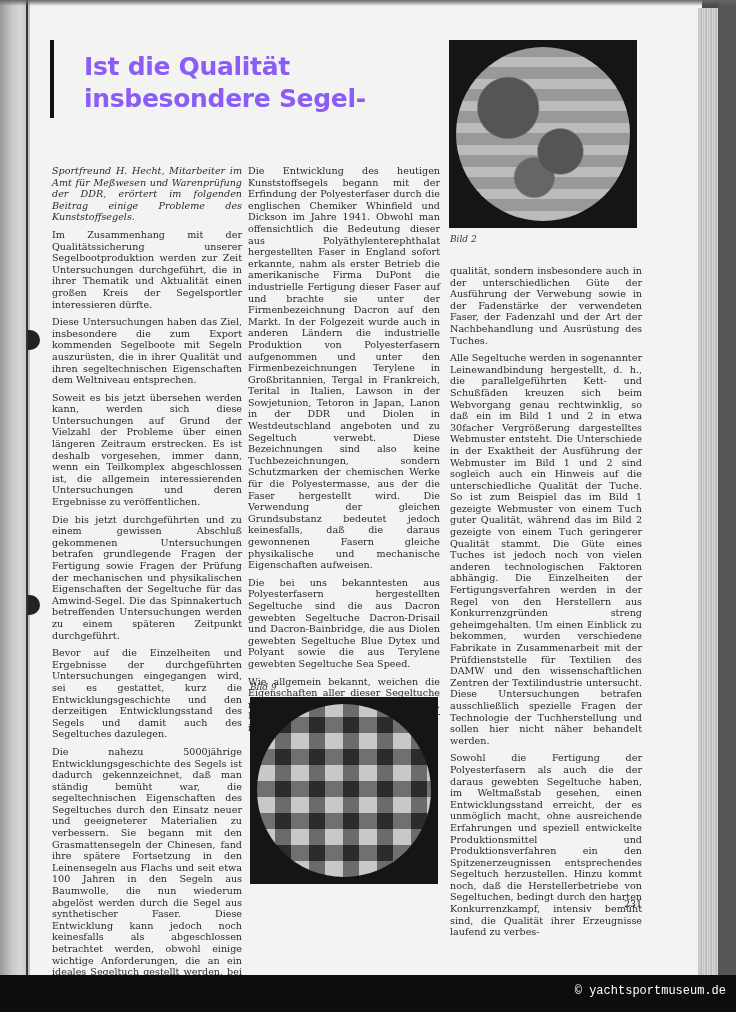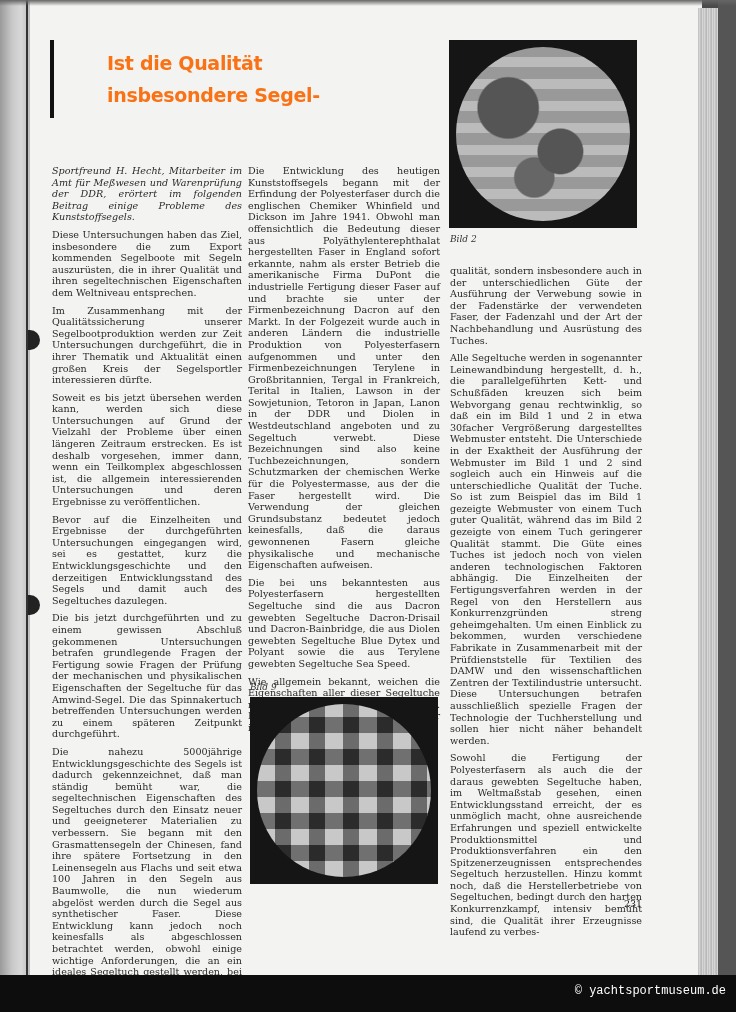--- a/index.html
+++ b/index.html
@@ -5,21 +5,21 @@
   html,body{margin:0;padding:0;}
   body{width:736px;height:1012px;position:relative;overflow:hidden;background:#1a1a1a;font-family:"DejaVu Serif",serif;}
   .scan{position:absolute;left:0;top:0;width:736px;height:975px;background:#4a4a4a;}
   .spine-left{position:absolute;left:0;top:0;width:30px;height:975px;background:linear-gradient(90deg,#9a9a9a 0%,#c8c8c8 40%,#d8d8d8 70%,#bdbdbd 100%);}
   .spine-line{position:absolute;left:26px;top:0;width:2px;height:975px;background:#333;}
   .page{position:absolute;left:30px;top:0;width:672px;height:975px;background:#f3f3f1;}
   .page-edges{position:absolute;left:698px;top:8px;width:22px;height:967px;background:repeating-linear-gradient(90deg,#bbb 0px,#ddd 2px,#aaa 3px,#e6e6e6 5px);}
   .cover-right{position:absolute;left:718px;top:0;width:18px;height:975px;background:#555;}
   .page-top-shadow{position:absolute;left:0;top:0;width:736px;height:6px;background:linear-gradient(180deg,#666,transparent);}
   .title-bar{position:absolute;left:50px;top:40px;width:4px;height:78px;background:#111;}
-  .title{position:absolute;left:107px;top:34px;width:330px;font-family:"DejaVu Sans",sans-serif;font-weight:bold;font-size:19px;line-height:32px;color:#f97316;letter-spacing:-0.3px;}
+  .title{position:absolute;left:84px;top:34px;width:330px;font-family:"DejaVu Sans",sans-serif;font-weight:bold;font-size:25px;line-height:32px;color:#8b5cf6;letter-spacing:-0.3px;}
   .col{position:absolute;font-size:9.6px;line-height:11.6px;color:#2a2a2a;text-align:justify;hyphens:manual;}
   .col p{margin:0 0 6px 0;}
   .lead{font-style:italic;}
   .col1{left:52px;top:165px;width:190px;}
   .col2{left:248px;top:165px;width:192px;}
   .col3{left:450px;top:265px;width:192px;}
   .caption{position:absolute;font-style:italic;font-size:9px;color:#333;}
   .cap1{left:250px;top:682px;}
   .cap2{left:450px;top:234px;}
   .fig{position:absolute;background:#151515;overflow:hidden;}
@@ -55,25 +55,25 @@
 <div class="binder-hole" style="top:595px"></div>
 
 <div class="title-bar"></div>
 <h1 class="title">
   <div>Ist die Qualität</div>
   <div>insbesondere Segel-</div>
 </h1>
 
 <div class="col col1">
   <p class="lead">Sportfreund H. Hecht, Mitarbeiter im Amt für Meßwesen und Warenprüfung der DDR, erörtert im folgenden Beitrag einige Probleme des Kunststoffsegels.</p>
+  <p>Im Zusammenhang mit der Qualitätssicherung unserer Segelbootproduktion werden zur Zeit Untersuchungen durchgeführt, die in ihrer Thematik und Aktualität einen großen Kreis der Segelsportler interessieren dürfte.</p>
   <p>Diese Untersuchungen haben das Ziel, insbesondere die zum Export kommenden Segelboote mit Segeln auszurüsten, die in ihrer Qualität und ihren segeltechnischen Eigenschaften dem Weltniveau entsprechen.</p>
-  <p>Im Zusammenhang mit der Qualitätssicherung unserer Segelbootproduktion werden zur Zeit Untersuchungen durchgeführt, die in ihrer Thematik und Aktualität einen großen Kreis der Segelsportler interessieren dürfte.</p>
   <p>Soweit es bis jetzt übersehen werden kann, werden sich diese Untersuchungen auf Grund der Vielzahl der Probleme über einen längeren Zeitraum erstrecken. Es ist deshalb vorgesehen, immer dann, wenn ein Teilkomplex abgeschlossen ist, die allgemein interessierenden Untersuchungen und deren Ergebnisse zu veröffentlichen.</p>
+  <p>Die bis jetzt durchgeführten und zu einem gewissen Abschluß gekommenen Untersuchungen betrafen grundlegende Fragen der Fertigung sowie Fragen der Prüfung der mechanischen und physikalischen Eigenschaften der Segeltuche für das Amwind-Segel. Die das Spinnakertuch betreffenden Untersuchungen werden zu einem späteren Zeitpunkt durchgeführt.</p>
   <p>Bevor auf die Einzelheiten und Ergebnisse der durchgeführten Untersuchungen eingegangen wird, sei es gestattet, kurz die Entwicklungsgeschichte und den derzeitigen Entwicklungsstand des Segels und damit auch des Segeltuches dazulegen.</p>
-  <p>Die bis jetzt durchgeführten und zu einem gewissen Abschluß gekommenen Untersuchungen betrafen grundlegende Fragen der Fertigung sowie Fragen der Prüfung der mechanischen und physikalischen Eigenschaften der Segeltuche für das Amwind-Segel. Die das Spinnakertuch betreffenden Untersuchungen werden zu einem späteren Zeitpunkt durchgeführt.</p>
   <p>Die nahezu 5000jährige Entwicklungsgeschichte des Segels ist dadurch gekennzeichnet, daß man ständig bemüht war, die segeltechnischen Eigenschaften des Segeltuches durch den Einsatz neuer und geeigneterer Materialien zu verbessern. Sie begann mit den Grasmattensegeln der Chinesen, fand ihre spätere Fortsetzung in den Leinensegeln aus Flachs und seit etwa 100 Jahren in den Segeln aus Baumwolle, die nun wiederum abgelöst werden durch die Segel aus synthetischer Faser. Diese Entwicklung kann jedoch noch keinesfalls als abgeschlossen betrachtet werden, obwohl einige wichtige Anforderungen, die an ein ideales Segeltuch gestellt werden, bei den Spitzenerzeugnissen als nahezu erreicht betrachtet werden können.</p>
 </div>
 
 <div class="col col2">
   <p>Die Entwicklung des heutigen Kunststoffsegels begann mit der Erfindung der Polyesterfaser durch die englischen Chemiker Whinfield und Dickson im Jahre 1941. Obwohl man offensichtlich die Bedeutung dieser aus Polyäthylenterephthalat hergestellten Faser in England sofort erkannte, nahm als erster Betrieb die amerikanische Firma DuPont die industrielle Fertigung dieser Faser auf und brachte sie unter der Firmenbezeichnung Dacron auf den Markt. In der Folgezeit wurde auch in anderen Ländern die industrielle Produktion von Polyesterfasern aufgenommen und unter den Firmenbezeichnungen Terylene in Großbritannien, Tergal in Frankreich, Terital in Italien, Lawson in der Sowjetunion, Tetoron in Japan, Lanon in der DDR und Diolen in Westdeutschland angeboten und zu Segeltuch verwebt. Diese Bezeichnungen sind also keine Tuchbezeichnungen, sondern Schutzmarken der chemischen Werke für die Polyestermasse, aus der die Faser hergestellt wird. Die Verwendung der gleichen Grundsubstanz bedeutet jedoch keinesfalls, daß die daraus gewonnenen Fasern gleiche physikalische und mechanische Eigenschaften aufweisen.</p>
   <p>Die bei uns bekanntesten aus Polyesterfasern hergestellten Segeltuche sind die aus Dacron gewebten Segeltuche Dacron-Drisail und Dacron-Bainbridge, die aus Diolen gewebten Segeltuche Blue Dytex und Polyant sowie die aus Terylene gewebten Segeltuche Sea Speed.</p>
   <p>Wie allgemein bekannt, weichen die Eigenschaften aller dieser Segeltuche mehr oder weniger voneinander ab. Dies hat ihre Ursache jedoch nicht nur in der unterschiedlichen Faser-</p>
 </div>
 
 <div class="caption cap1">Bild 9</div>

